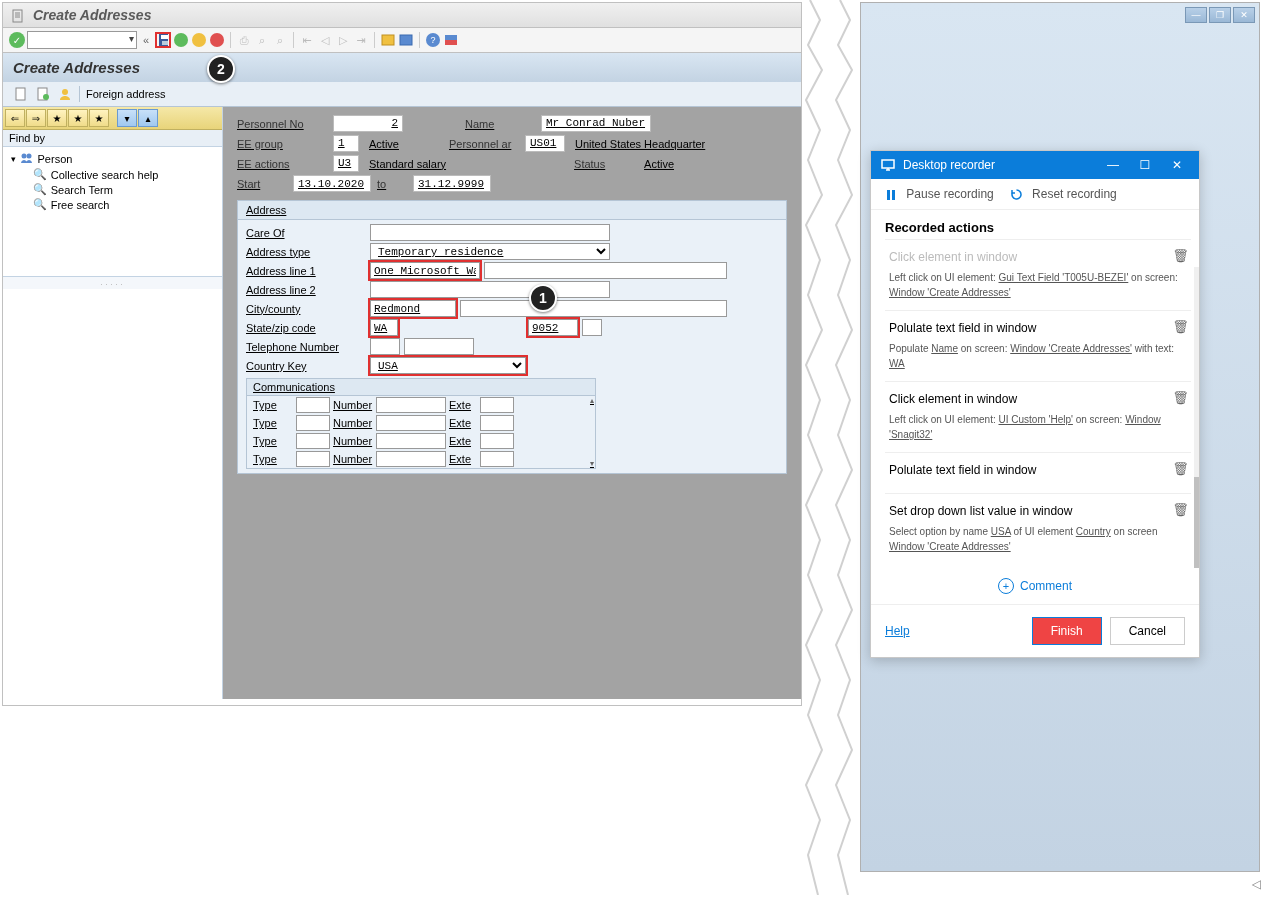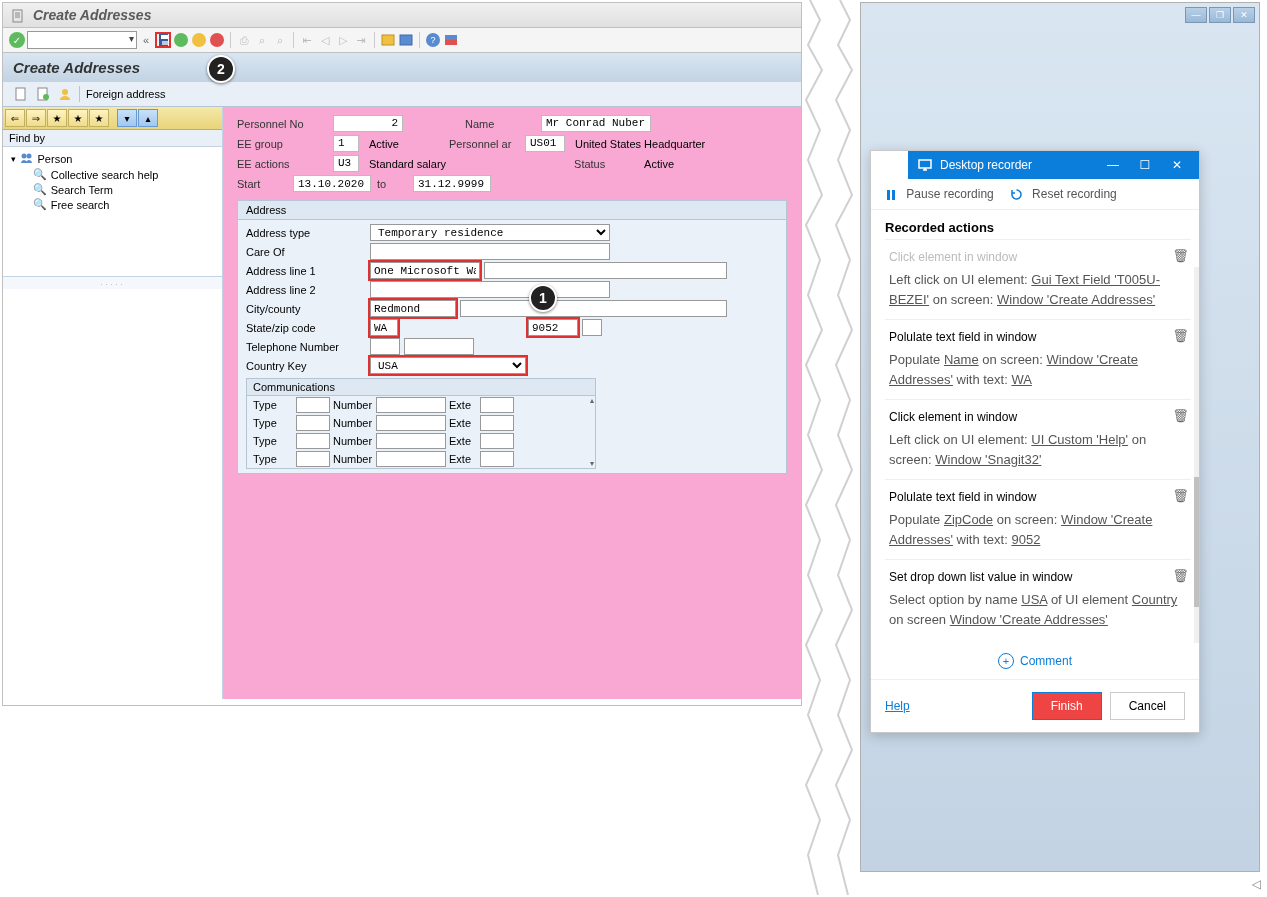--- a/index.html
+++ b/index.html
@@ -29,21 +29,21 @@
 .nav-icons { background:linear-gradient(#f5e8a8,#e8d47a); padding:2px; display:flex; gap:1px; border-bottom:1px solid #c0b060; }
 .nav-icons .nbtn { width:20px; height:18px; background:linear-gradient(#fff3c0,#f0dc8a); border:1px solid #c0b060; display:flex; align-items:center; justify-content:center; font-size:10px; }
 .find-by { background:#e8eff6; padding:2px 6px; border-bottom:1px solid #c3d3e3; }
 .tree { padding:4px 8px; background:#fff; height:130px; border-bottom:1px solid #c3d3e3;}
 .tree-item { padding:1px 0 1px 0; display:flex; align-items:center; gap:4px; }
 .tree-item.sub { padding-left:22px; }
 .tree-icon { color:#4a7ab0; font-size:11px; }
 .tree-blank { background:#fff; height:calc(100% - 180px); }
 .dots { text-align:center; color:#bbb; letter-spacing:2px; padding-top:2px; font-size:9px;}
 
-.sap-main { flex:1; padding:8px 14px; background:#f9a8d4; overflow:auto; }
+.sap-main { flex:1; padding:8px 14px; background:#a3a3a3; overflow:auto;text-decoration:underline; }
 .hdr-row { display:flex; align-items:center; gap:6px; margin-bottom:3px; }
 .hdr-row label { width:90px; color:#333; }
 .hdr-row .val { background:#fff; border:1px solid #bbb; padding:1px 4px; min-width:26px; height:17px; font-family: 'Courier New', monospace; font-size:11px; }
 .hdr-row .txt { padding:1px 4px; }
 
 .section { border:1px solid #b5c5d5; background:#eaf1f8; margin-top:8px; }
 .section-title { padding:3px 8px; background:#dde8f2; border-bottom:1px solid #b5c5d5; }
 .section-body { padding:4px 8px; }
 .frow { display:flex; align-items:center; margin-bottom:2px; gap:4px; }
 .frow label { width:120px; }
@@ -62,30 +62,30 @@
 .torn { position:absolute; top:0; width:40px; height:895px; }
 .torn-left { left:800px; }
 .torn-right { left:830px; }
 
 
 .rec-host { position:absolute; top:2px; left:860px; width:400px; height:870px; background:linear-gradient(#d9e6f2,#c3d3e3); border:1px solid #b0b0b0; }
 .rec-host-top { height:24px; display:flex; justify-content:flex-end; align-items:center; gap:2px; padding:2px 4px; }
 .winbtn { width:22px; height:16px; background:linear-gradient(#b8d0e8,#9ab8d6); border:1px solid #7a98b6; display:flex; align-items:center; justify-content:center; color:#fff; font-size:9px; }
 
 .recorder { position:absolute; top:150px; left:870px; width:330px; background:#fff; border:1px solid #c8c8c8; box-shadow:0 3px 12px rgba(0,0,0,.2); z-index:20; }
-.rec-title { background:#0b7dda; color:#fff; padding:7px 10px; display:flex; align-items:center; font-size:12px; gap:8px;margin-left:37px; }
+.rec-title { background:#0b7dda; color:#fff; padding:7px 10px; display:flex; align-items:center; font-size:12px; gap:8px; }
 .rec-title .spacer { flex:1; }
 .rec-title .tbtn { width:24px; text-align:center; cursor:pointer; }
 .rec-toolbar { padding:8px 14px; display:flex; align-items:center; gap:16px; border-bottom:1px solid #eee; color:#555; font-size:12px; }
 .rec-toolbar svg { vertical-align:middle; margin-right:6px; }
 .rec-subtitle { padding:10px 14px 4px; font-weight:bold; font-size:13px; }
 .rec-list { max-height:480px; overflow:hidden; padding:0 8px 4px 14px; position:relative; }
 .rec-item { border-top:1px solid #eee; padding:10px 4px; position:relative; }
 .rec-item .head { font-size:12px; margin-bottom:6px; }
-.rec-item .body { font-size:13px; color:#555; line-height:1.5; }
+.rec-item .body { font-size:10px; color:#555; line-height:1.5; }
 .rec-item .body a { color:#555; text-decoration:underline; }
 .rec-item .trash { position:absolute; right:2px; top:8px; color:#666; cursor:pointer; font-size:13px; }
 .rec-item.dim .head { color:#bbb; }
 .rec-scrollbar { position:absolute; right:0; top:28px; width:5px; height:440px; background:#f0f0f0; }
 .rec-thumb { background:#c0c0c0; width:100%; height:130px; margin-top:210px; }
 
 .rec-comment { text-align:center; padding:10px; color:#0b7dda; font-size:12px; }
 .rec-comment .plus { display:inline-flex; width:16px; height:16px; border:1.5px solid #0b7dda; border-radius:50%; align-items:center; justify-content:center; margin-right:6px; font-size:11px; }
 
 .rec-footer { border-top:1px solid #eee; padding:12px 14px; display:flex; align-items:center; }
@@ -252,26 +252,26 @@
         <label style="width:50px">Start</label>
         <input class="val" style="width: 78px;" value="13.10.2020">
         <label style="width:30px;text-align:left;">to</label>
         <input class="val" style="width: 78px;" value="31.12.9999">
       </div>
 
       <div class="section">
         <div class="section-title">Address</div>
         <div class="section-body">
           <div class="frow">
+              <label>Care Of</label>
+            <input style="width: 240px;">
+            </div>
+          <div class="frow">
               <label>Address type</label>
             <select style="width:240px"><option>Temporary residence</option></select>
-            </div>
-          <div class="frow">
-              <label>Care Of</label>
-            <input style="width: 240px;">
             </div>
           <div class="frow">
               <label>Address line 1</label>
             <input class="hl" style="width: 110px;" value="One Microsoft Way">
             <input style="width: 243px;">
             </div>
           <div class="frow">
               <label>Address line 2</label>
             <input style="width: 240px;">
             </div>
@@ -405,21 +405,20 @@
       <div class="body">Populate <a>Name</a> on screen: <a>Window 'Create Addresses'</a> with text: <a>WA</a></div>
     </div>
     <div class="rec-item">
       <div class="head">Click element in window</div>
       <span class="trash">🗑</span>
       <div class="body">Left click on UI element: <a>UI Custom 'Help'</a> on screen: <a>Window 'Snagit32'</a></div>
     </div>
     <div class="rec-item">
       <div class="head">Polulate text field in window</div>
       <span class="trash">🗑</span>
-      <div class="body">Populate <a>ZipCode</a> on screen: <a>Window 'Create Addresses'</a> with text: <a>9052</a></div>
     </div>
     <div class="rec-item">
       <div class="head">Set drop down list value in window</div>
       <span class="trash">🗑</span>
       <div class="body">Select option by name <a>USA</a> of UI element <a>Country</a> on screen <a>Window 'Create Addresses'</a></div>
     </div>
     <div class="rec-scrollbar">
         <div class="rec-thumb"></div>
       </div>
   </div>

